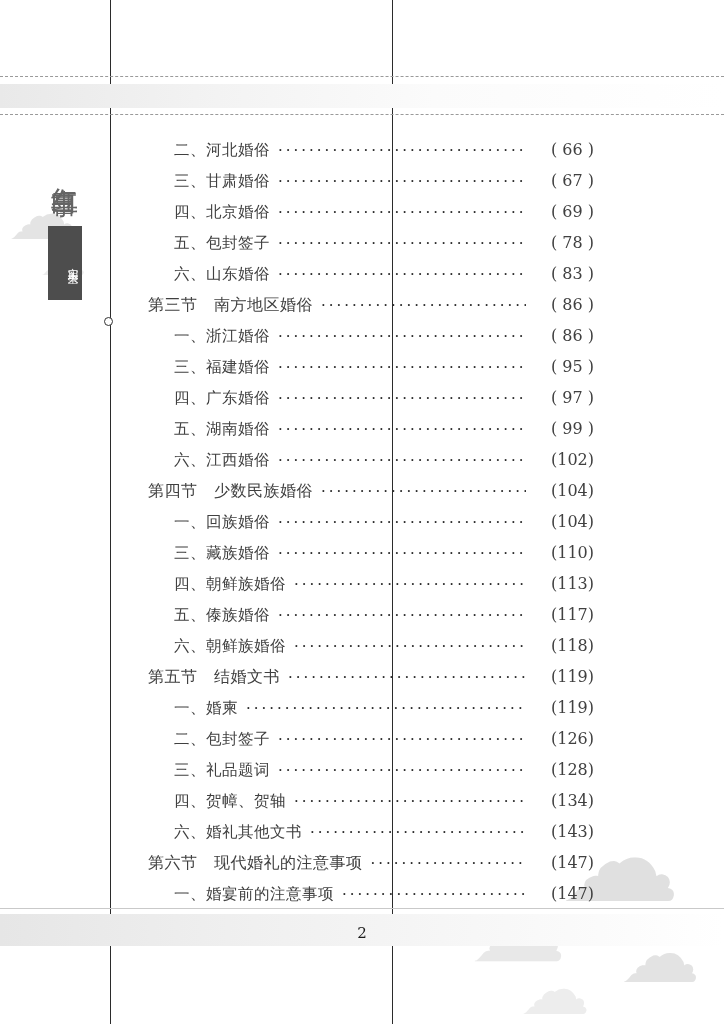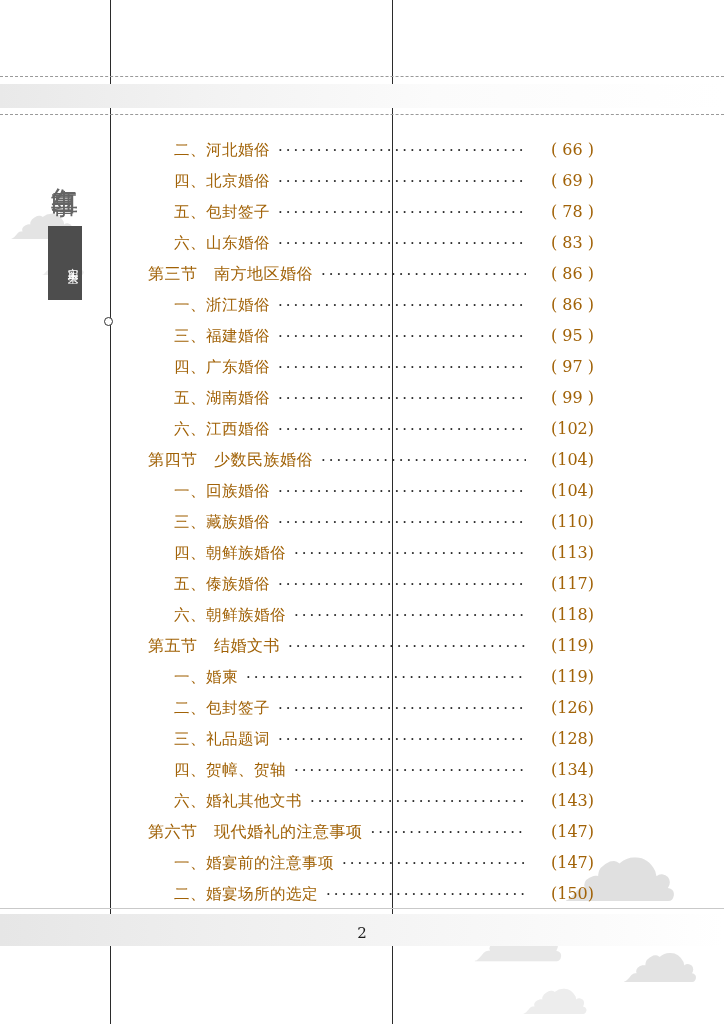--- a/index.html
+++ b/index.html
@@ -139,21 +139,21 @@
   .toc {
     position: absolute;
     left: 148px;
     top: 140px;
     width: 446px;
   }
   .toc-row {
     display: flex;
     align-items: baseline;
     font-family: "DejaVu Serif", "Liberation Serif", serif;
-    color: #a16207;
+    color: #404040;
     font-size: 15.5px;
     height: 31px;
     white-space: nowrap;
   }
   .toc-row.lvl-section {
     font-size: 16px;
   }
   .toc-row.lvl-section .t-label {
     padding-left: 0;
   }
@@ -226,20 +226,25 @@
   </div>
 
   <div class="toc">
 
     <div class="toc-row lvl-item">
       <span class="t-label">二、河北婚俗</span>
       <span class="t-leader"></span>
       <span class="t-page">( 66 )</span>
     </div>
 
+    <div class="toc-row lvl-item">
+      <span class="t-label">三、甘肃婚俗</span>
+      <span class="t-leader"></span>
+      <span class="t-page">( 67 )</span>
+    </div>
 
     <div class="toc-row lvl-item">
       <span class="t-label">四、北京婚俗</span>
       <span class="t-leader"></span>
       <span class="t-page">( 69 )</span>
     </div>
 
     <div class="toc-row lvl-item">
       <span class="t-label">五、包封签子</span>
       <span class="t-leader"></span>

